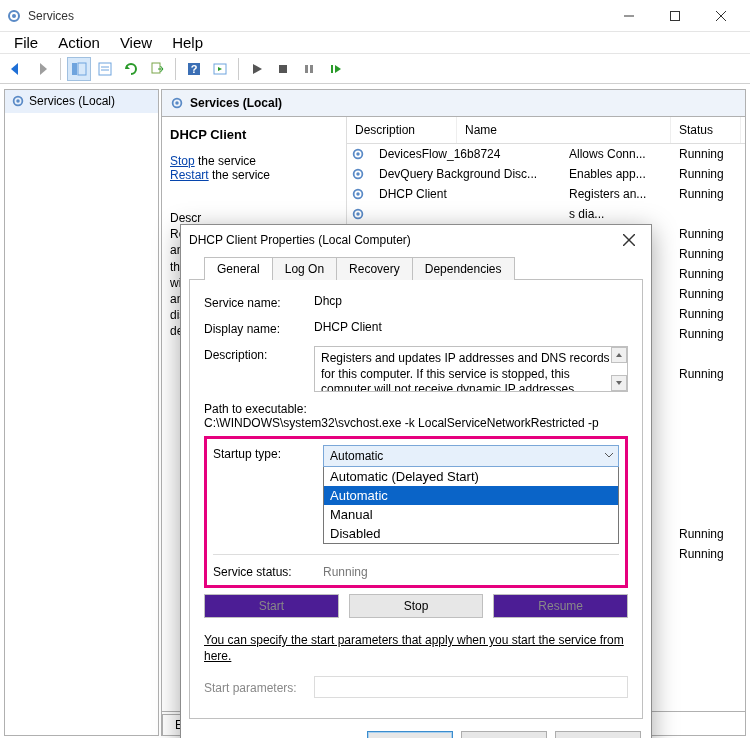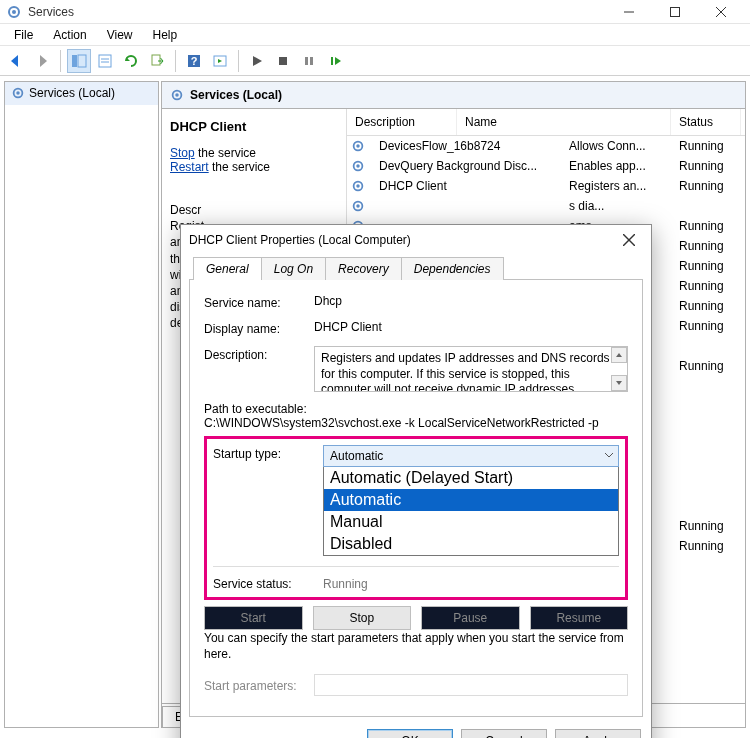--- a/index.html
+++ b/index.html
@@ -9,34 +9,34 @@
     height: 738px;
     font-family: "Segoe UI", Tahoma, sans-serif;
     font-size: 12px;
     color: #000;
     background: #fff;
     position: relative;
     overflow: hidden;
   }
   
   .titlebar {
-    height: 24px;
+    height: 32px;
     display: flex;
     align-items: center;
     padding: 0 6px;
     border-bottom: 1px solid #e5e5e5;
   }
   .titlebar .title-icon { width:16px;height:16px;margin-right:6px; }
   .titlebar .title { flex:1; font-size:12px; color:#333; }
   .winbtn { width:46px; height:30px; display:flex; align-items:center; justify-content:center; color:#333; }
   .winbtn svg { width:10px; height:10px; }
 
   
   .menubar { height:22px; display:flex; align-items:center; padding:0 4px; border-bottom:1px solid #e5e5e5;}
-  .menubar .menuitem { padding:2px 10px; font-size:12px; }
+  .menubar .menuitem { padding:2px 10px; font-size:15px; }
 
   
   .toolbar { height:30px; display:flex; align-items:center; padding:0 4px; gap:2px; border-bottom:1px solid #d0d0d0;}
   .tbtn { width:24px; height:24px; display:flex; align-items:center; justify-content:center; border:1px solid transparent; }
   .tbtn.active { border:1px solid #a0c0e0; background:#d6e8fa; }
   .tsep { width:1px; height:22px; background:#ccc; margin:0 4px; }
 
   
   .main { display:flex; height:calc(100% - 82px); border-top:1px solid #fff;}
   .leftpane { width:155px; border:1px solid #b0b0b0; margin:4px 0 4px 4px; background:#fff; }
@@ -68,41 +68,41 @@
     left:180px; top:224px;
     width:472px;
     background:#fff;
     border:1px solid #8c8c8c;
     box-shadow:0 6px 24px rgba(0,0,0,0.35);
     z-index:10;
   }
   .dlg-titlebar { height:30px; display:flex; align-items:center; padding:0 8px;}
   .dlg-titlebar .t { flex:1; font-size:12px; }
   .dlg-close { width:28px; height:22px; display:flex; align-items:center; justify-content:center;}
-  .dlg-tabs { display:flex; padding:2px 8px 0 12px;font-style:italic;}
+  .dlg-tabs { display:flex; padding:2px 8px 0 23px;}
   .dlg-tab { border:1px solid #c0c0c0; border-bottom:none; padding:4px 12px; background:#f5f5f5; font-size:12px; margin-right:-1px;}
   .dlg-tab.active { background:#fff; position:relative; z-index:2;}
   .dlg-body { border:1px solid #c0c0c0; margin:0 8px 0 8px; padding:14px 14px 10px 14px; margin-top:-1px;}
   .dlg-row { display:flex; align-items:flex-start; margin-bottom:10px;}
   .dlg-label { width:110px; padding-top:2px;}
   .dlg-val { flex:1;}
   .descbox { border:1px solid #c0c0c0; padding:4px 6px; height:46px; overflow:hidden; font-size:12px; line-height:1.3; position:relative;}
   .desc-scrollbtns { position:absolute; right:0; top:0; bottom:0; width:16px; display:flex; flex-direction:column; justify-content:space-between;}
   .scrollbtn { width:16px; height:16px; background:#f0f0f0; border:1px solid #c0c0c0; display:flex; align-items:center; justify-content:center;}
 
   .highlightbox { border:3px solid #e6007e; padding:6px 6px 6px 6px; margin-top:6px;}
   .combo { border:1px solid #7aa7d8; background:#e6f0fb; height:22px; display:flex; align-items:center; padding:0 20px 0 6px; position:relative;}
   .combo .chev { position:absolute; right:4px; top:4px; }
   .combo-list { border:1px solid #767676; border-top:none; background:#fff;}
-  .combo-opt { padding:2px 6px; font-size:16px;}
+  .combo-opt { padding:2px 6px; font-size:13px;}
   .combo-opt.selected { background:#0a64c8; color:#fff;}
 
   .statusrow { display:flex; margin-top:10px;}
   .btnrow { display:flex; gap:10px; margin-top:6px;}
-  .dlgbtn { flex:1; height:24px; border:1px solid #bfbfbf; background:#0f172a; display:flex; align-items:center; justify-content:center; font-size:12px; color:#888;}
+  .dlgbtn { flex:1; height:24px; border:1px solid #bfbfbf; background:#4c1d95; display:flex; align-items:center; justify-content:center; font-size:12px; color:#888;}
   .dlgbtn.enabled { color:#000; background:#e7e7e7;}
   .paraminput { flex:1; height:22px; border:1px solid #dcdcdc; background:#fff;}
 
   .dlg-footer { display:flex; justify-content:flex-end; gap:8px; padding:12px 10px 14px 10px;}
   .footbtn { width:86px; height:24px; border:1px solid #adadad; background:#e7e7e7; display:flex; align-items:center; justify-content:center;}
   .footbtn.default { border:1px solid #3a8ccd; box-shadow:inset 0 0 0 1px #a9d0ef;}
 
   .gear { width:14px; height:14px; }
 </style>
 </head>
@@ -562,25 +562,24 @@
       </div>
       <div class="statusrow" style="border-top:1px solid #ddd; padding-top:8px;align-items:flex-end;">
         <div class="dlg-label">Service status:</div>
         <div class="dlg-val" style="color:#777">Running</div>
       </div>
     </div>
 
     <div class="btnrow">
       <div class="dlgbtn">Start</div>
       <div class="dlgbtn enabled">Stop</div>
-      <div class="dlgbtn">Pause</div>
       <div class="dlgbtn">Resume</div>
     </div>
 
-    <div style="line-height:1.35;">You can specify the start parameters that apply when you start the service from here.</div>
+    <div style="margin-top:14px; line-height:1.35;text-decoration:underline;">You can specify the start parameters that apply when you start the service from here.</div>
 
     <div class="dlg-row" style="margin-top:12px; align-items:center;">
       <div class="dlg-label" style="color:#888">Start parameters:</div>
       <input class="paraminput" disabled="" style="">
     </div>
   </div>
   <div class="dlg-footer">
     <div class="footbtn default">OK</div>
     <div class="footbtn">Cancel</div>
     <div class="footbtn">Apply</div>

